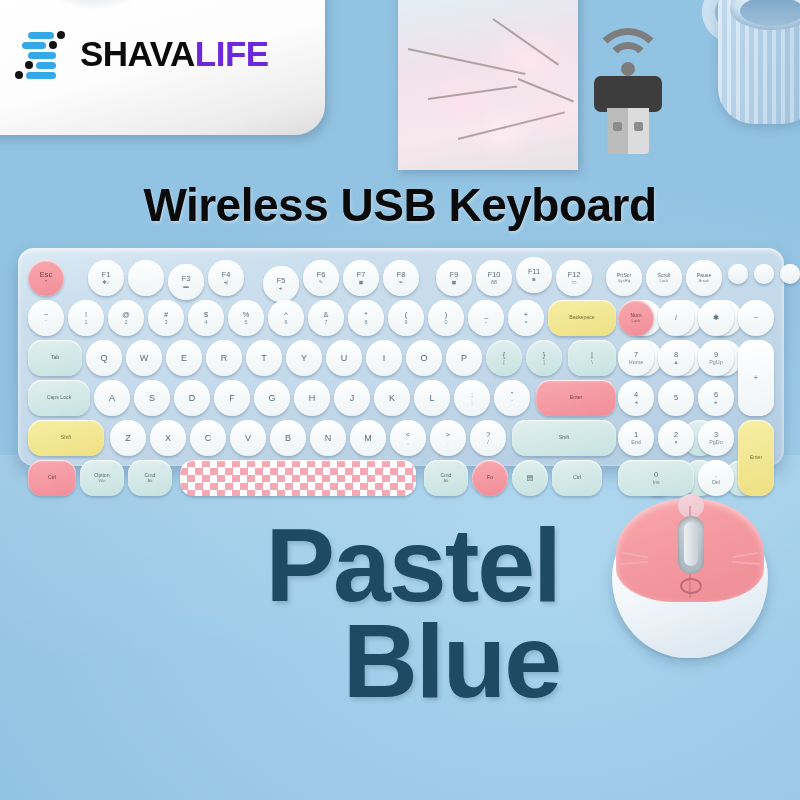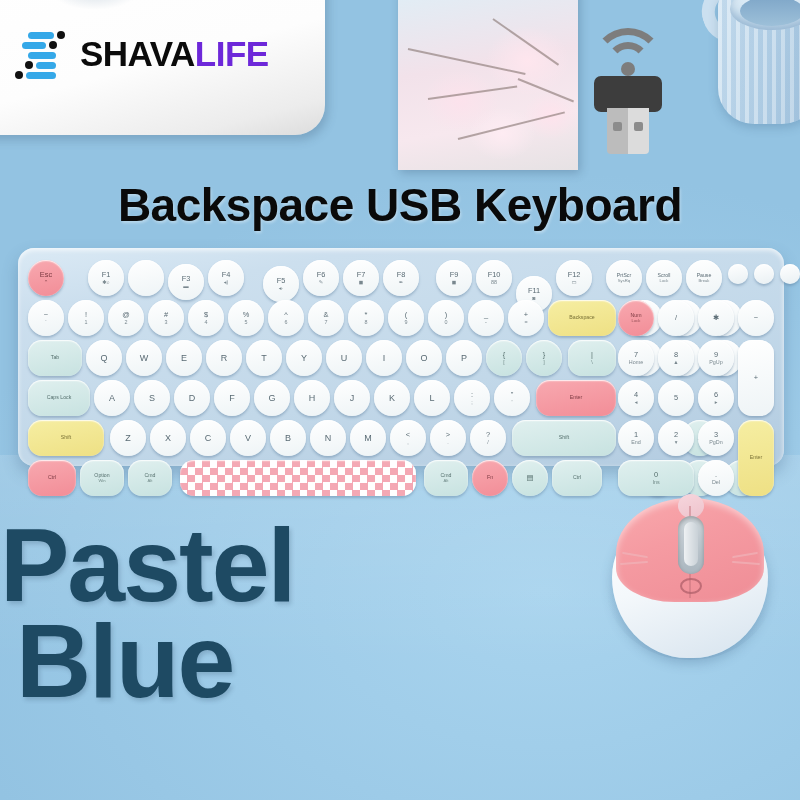--- a/index.html
+++ b/index.html
@@ -190,21 +190,21 @@
     border-radius:7px;
   }
   #mouse-dpi {
     position:absolute; left:80px; top:86px; width:22px; height:16px;
     border:2px solid rgba(175,95,105,.75); border-radius:50%;
   }
   .whisker { position:absolute; height:1.5px; background:rgba(240,180,185,.7); border-radius:1px; }
 
   
   #pastel-block {
-    position:absolute; left:0; top:518px; width:560px; text-align:left;
+    position:absolute; left:0; top:518px; width:560px; text-align:right;
     color:#1e4a63; font-weight:bold; line-height:.92;
     text-shadow: 2px 3px 4px rgba(40,70,95,.22);
   }
   #pastel-line1 { font-size:104px; letter-spacing:-2px; }
   #pastel-line2 { font-size:104px; letter-spacing:-2px;padding-left:16px; }
 </style>
 </head>
 <body>
 
 <div id="desk"></div>
@@ -250,21 +250,21 @@
   <div class="wifi-arc" style="left:12px; top:4px; width:72px; height:72px;"></div>
   <div class="wifi-arc" style="left:26px; top:18px; width:44px; height:44px;"></div>
   <div style="position:absolute; left:41px; top:38px; width:14px; height:14px; border-radius:50%; background:#7d7d7d;"></div>
   <div id="dongle-body"></div>
   <div id="dongle-conn">
     <div class="conn-pin" style="left:6px;"></div>
     <div class="conn-pin" style="left:27px;"></div>
   </div>
 </div>
 
-<div id="headline">Backspace USB Keyboard</div>
+<div id="headline">Wireless USB Keyboard</div>
 
 <div id="keyboard">
   <div id="kb-inner">
       <div class="key c-pink" style="left: 0px; top: 4px; width: 36px; height: 36px;">
         <span class="k1">Esc</span>
         <span class="k2">⌃</span>
       </div>
       <div class="key c-white" style="left: 60px; top: 4px; width: 36px; height: 36px;">
         <span class="k1">F1</span>
         <span class="k2">✱⌕</span>
@@ -298,21 +298,21 @@
         <span class="k2">✒</span>
       </div>
       <div class="key c-white" style="left: 408px; top: 4px; width: 36px; height: 36px;">
         <span class="k1">F9</span>
         <span class="k2">◼</span>
       </div>
       <div class="key c-white" style="left: 448px; top: 4px; width: 36px; height: 36px;">
         <span class="k1">F10</span>
         <span class="k2">88</span>
       </div>
-      <div class="key c-white" style="left: 488px; top: 20px; width: 36px; height: 36px;">
+      <div class="key c-white" style="left: 488px; top: 1px; width: 36px; height: 36px;">
         <span class="k1">F11</span>
         <span class="k2">◙</span>
       </div>
       <div class="key c-white" style="left: 528px; top: 4px; width: 36px; height: 36px;">
         <span class="k1">F12</span>
         <span class="k2">▭</span>
       </div>
       <div class="key c-white sm" style="left: 578px; top: 4px; width: 36px; height: 36px;">
         <span class="k1">PrtScr</span>
         <span class="k2">SysRq</span>

